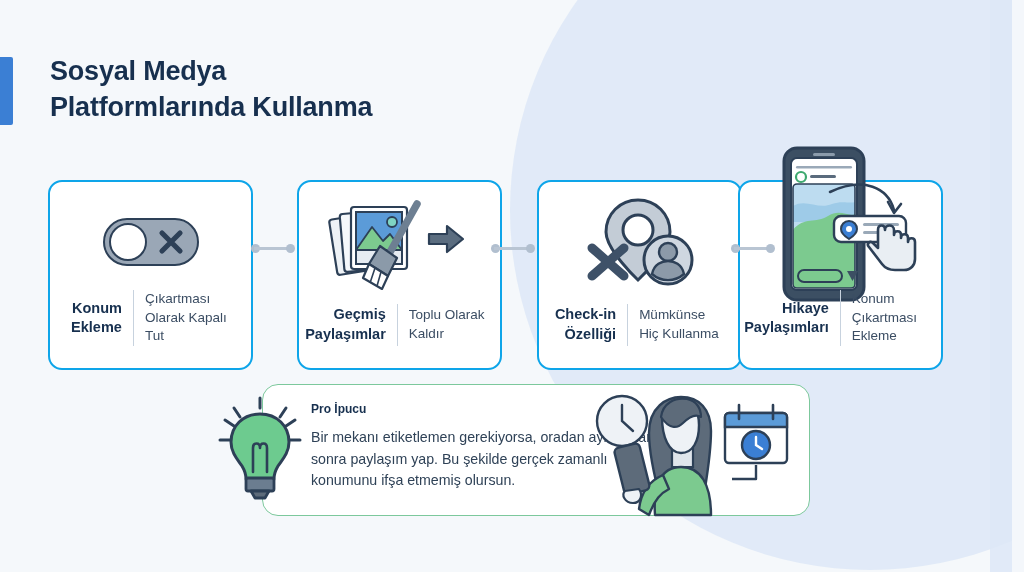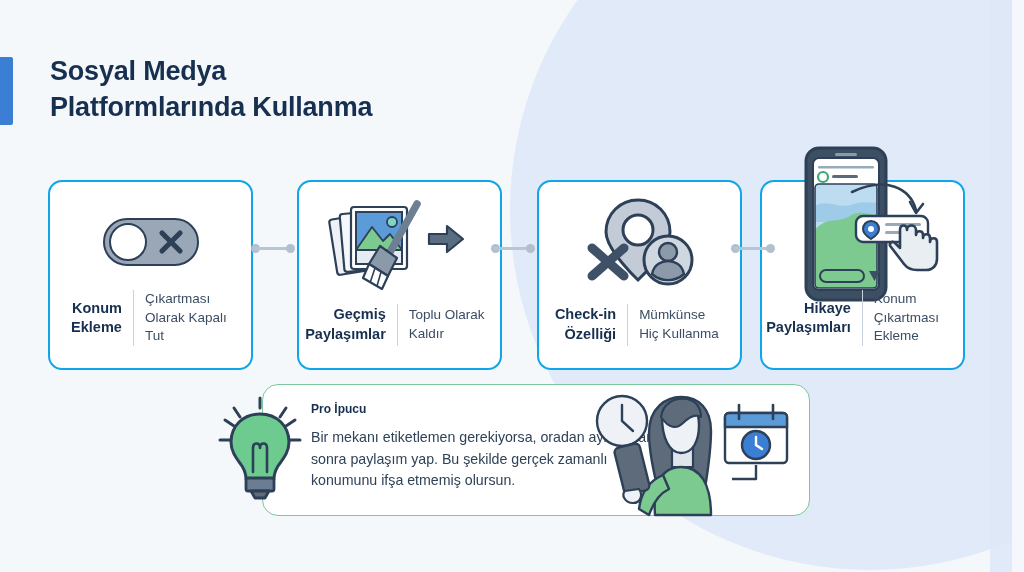--- a/index.html
+++ b/index.html
@@ -59,21 +59,21 @@
     top: 152px;
     width: 205px; height: 190px;
     background: #ffffff;
     border: 2px solid #0ea5e9;
     border-radius: 14px;
     margin-top: 28px;
   }
   .card.c1 { left: 48px; }
   .card.c2 { left: 297px; }
   .card.c3 { left: 537px; }
-  .card.c4 { left: 760px; }
+  .card.c4 { left: 738px; }
   .card.c4 { overflow: visible; }
 
   .card-art {
     position: absolute;
     left: 0; top: 8px;
     width: 100%; height: 104px;
     display: flex; align-items: center; justify-content: center;
   }
   .card-text {
     position: absolute;

